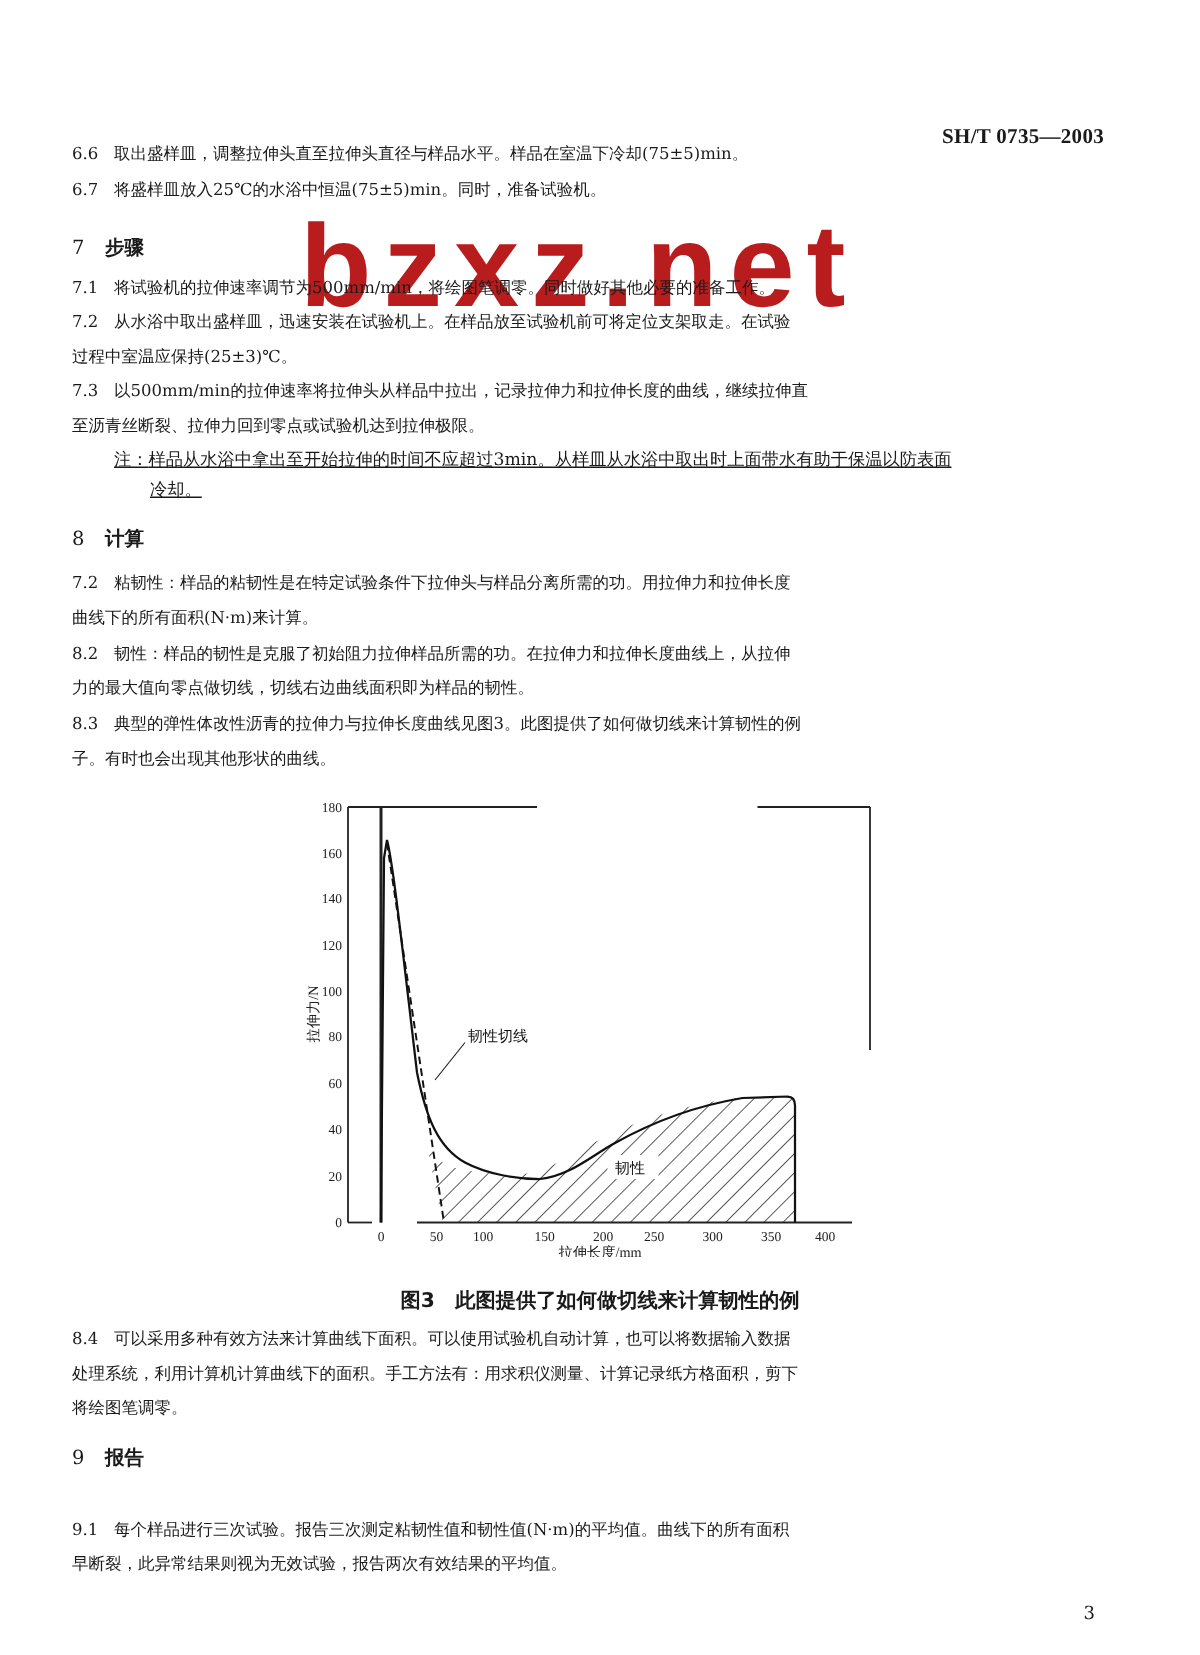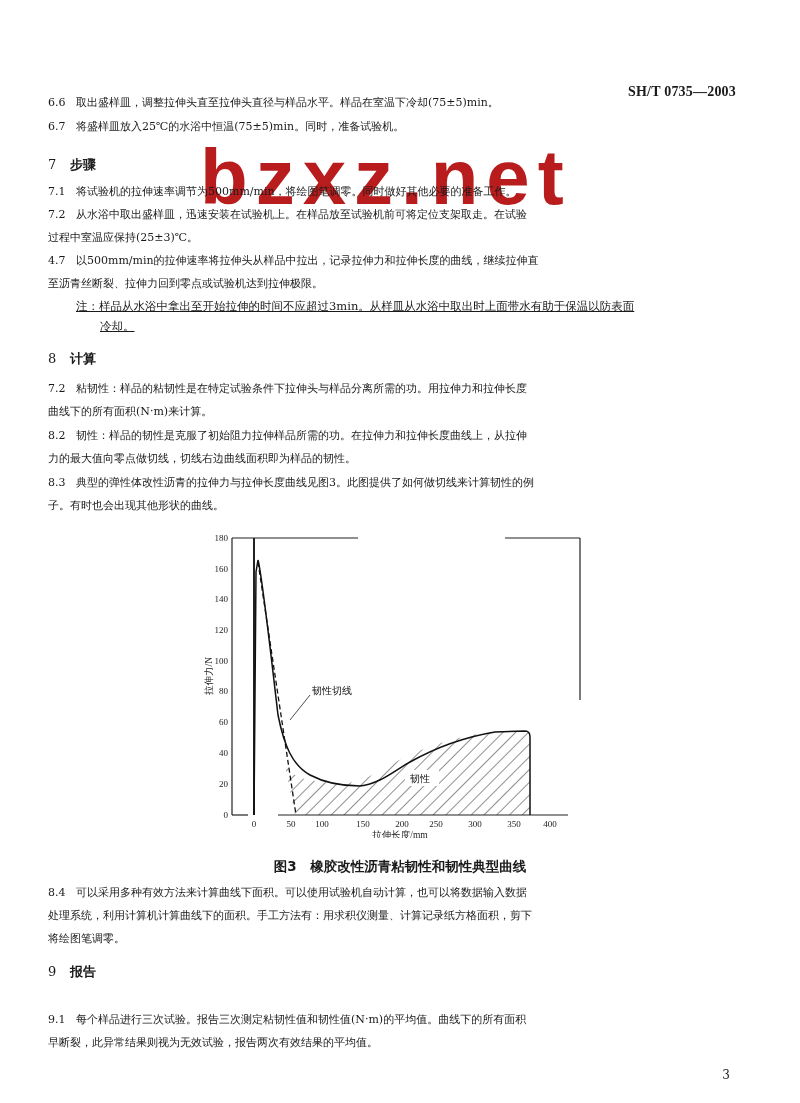--- a/index.html
+++ b/index.html
@@ -29,21 +29,21 @@
 <div class="watermark">bzxz.net</div>
 
 <div class="line" style="top:94px"><span class="num">6.6</span><span>取出盛样皿，调整拉伸头直至拉伸头直径与样品水平。样品在室温下冷却(75±5)min。</span></div>
 <div class="line" style="top:118px"><span class="num">6.7</span><span>将盛样皿放入25℃的水浴中恒温(75±5)min。同时，准备试验机。</span></div>
 
 <div class="heading" style="top:156px"><span class="hn">7</span><span>步骤</span></div>
 
 <div class="line" style="top:183px"><span class="num">7.1</span><span>将试验机的拉伸速率调节为500mm/min，将绘图笔调零。同时做好其他必要的准备工作。</span></div>
 <div class="line" style="top:206px"><span class="num">7.2</span><span>从水浴中取出盛样皿，迅速安装在试验机上。在样品放至试验机前可将定位支架取走。在试验</span></div>
 <div class="line cont" style="top:229px">过程中室温应保持(25±3)℃。</div>
-<div class="line" style="top:252px"><span class="num">4.7</span><span>以500mm/min的拉伸速率将拉伸头从样品中拉出，记录拉伸力和拉伸长度的曲线，继续拉伸直</span></div>
+<div class="line" style="top:252px"><span class="num">7.3</span><span>以500mm/min的拉伸速率将拉伸头从样品中拉出，记录拉伸力和拉伸长度的曲线，继续拉伸直</span></div>
 <div class="line cont" style="top:275px">至沥青丝断裂、拉伸力回到零点或试验机达到拉伸极限。</div>
 
 <div class="note" style="left:76px; top:298px"><span>注：</span><span>样品从水浴中拿出至开始拉伸的时间不应超过3min。从样皿从水浴中取出时上面带水有助于保温以防表面</span></div>
 <div class="note" style="left:100px; top:318px">冷却。</div>
 
 <div class="heading" style="top:350px"><span class="hn">8</span><span>计算</span></div>
 
 <div class="line" style="top:380px"><span class="num">7.2</span><span>粘韧性：样品的粘韧性是在特定试验条件下拉伸头与样品分离所需的功。用拉伸力和拉伸长度</span></div>
 <div class="line cont" style="top:403px">曲线下的所有面积(N·m)来计算。</div>
 <div class="line" style="top:427px"><span class="num">8.2</span><span>韧性：样品的韧性是克服了初始阻力拉伸样品所需的功。在拉伸力和拉伸长度曲线上，从拉伸</span></div>
@@ -101,21 +101,21 @@
 
     <line x1="258" y1="562" x2="296" y2="815" stroke="#111" stroke-width="1.3" stroke-dasharray="5,3"></line>
 
     <line x1="310" y1="695" x2="290" y2="720" stroke="#222" stroke-width="0.8"></line>
     <text x="312" y="694" font-size="10" fill="#111" font-family="DejaVu Sans, sans-serif">韧性切线</text>
     <rect x="405" y="770" width="34" height="16" fill="#fff"></rect>
     <text x="410" y="782" font-size="10" fill="#111" font-family="DejaVu Sans, sans-serif">韧性</text>
   </svg>
 </div>
 
-<div class="caption">图3　橡胶改性沥青粘韧性和韧性典型曲线</div>
+<div class="caption">图3　此图提供了如何做切线来计算韧性的例</div>
 
 <div class="line" style="top:884px"><span class="num">8.4</span><span>可以采用多种有效方法来计算曲线下面积。可以使用试验机自动计算，也可以将数据输入数据</span></div>
 <div class="line cont" style="top:907px">处理系统，利用计算机计算曲线下的面积。手工方法有：用求积仪测量、计算记录纸方格面积，剪下</div>
 <div class="line cont" style="top:930px">将绘图笔调零。</div>
 
 <div class="heading" style="top:963px"><span class="hn">9</span><span>报告</span></div>
 
 <div class="line" style="top:1011px"><span class="num">9.1</span><span>每个样品进行三次试验。报告三次测定粘韧性值和韧性值(N·m)的平均值。曲线下的所有面积</span></div>
 <div class="line cont" style="top:1034px">早断裂，此异常结果则视为无效试验，报告两次有效结果的平均值。</div>
 

